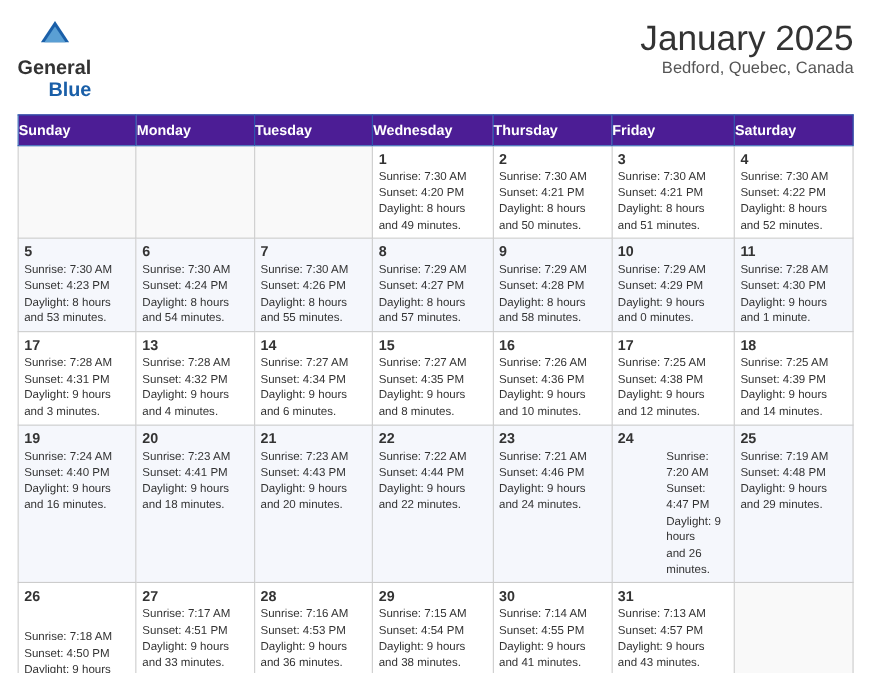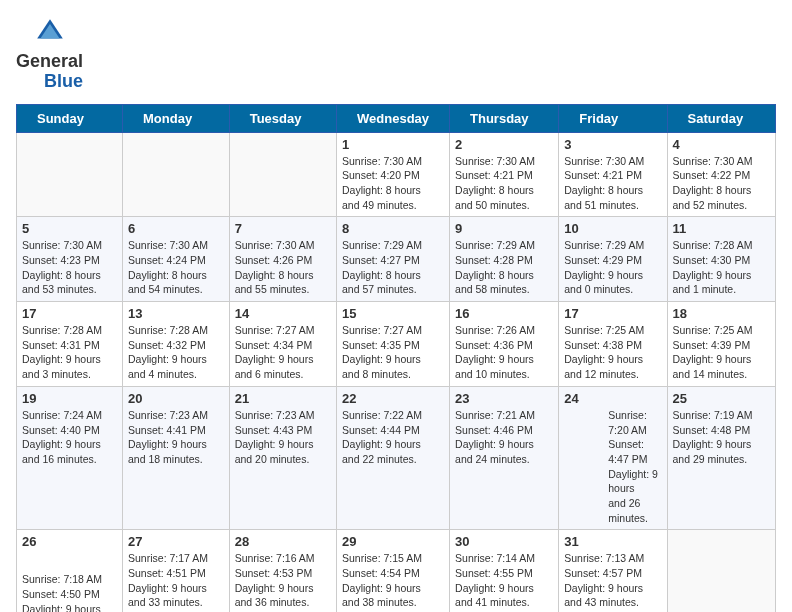--- a/index.html
+++ b/index.html
@@ -52,25 +52,25 @@
     }
     .location {
       font-size: 15px;
       color: #555;
     }
     .calendar {
       width: 100%;
       border-collapse: collapse;
     }
     .calendar th {
-      background: #0369a1;
+      background: #4c1d95;
       color: #fff;
       font-size: 13px;
       font-weight: bold;
-      padding: 6px 20px;
+      padding: 6px 0;
       text-align: left;
       border: 1px solid #2a5aae;
     }
     .calendar td {
       border: 1px solid #ccc;
       vertical-align: top;
       padding: 4px 5px;
       width: 113px;
       min-height: 80px;
       font-size: 11px;
@@ -102,20 +102,22 @@
     <svg class="logo-icon" viewBox="0 0 40 40">
       <polygon points="20,4 36,28 4,28" fill="#1a5fa8"></polygon>
       <polygon points="20,10 32,28 8,28" fill="#5a9fd4"></polygon>
     </svg>
     <div class="logo-text">
       <span class="logo-general">General</span>
       <span class="logo-blue">Blue</span>
     </div>
   </div>
   <div class="title-block">
+    <div class="month-title">January 2025</div>
+    <div class="location">Bedford, Quebec, Canada</div>
   </div>
 </div>
 
 <table class="calendar">
   <thead>
     <tr>
     <th>Sunday</th>
         <th>Monday</th>
         <th>Tuesday</th>
         <th>Wednesday</th>

